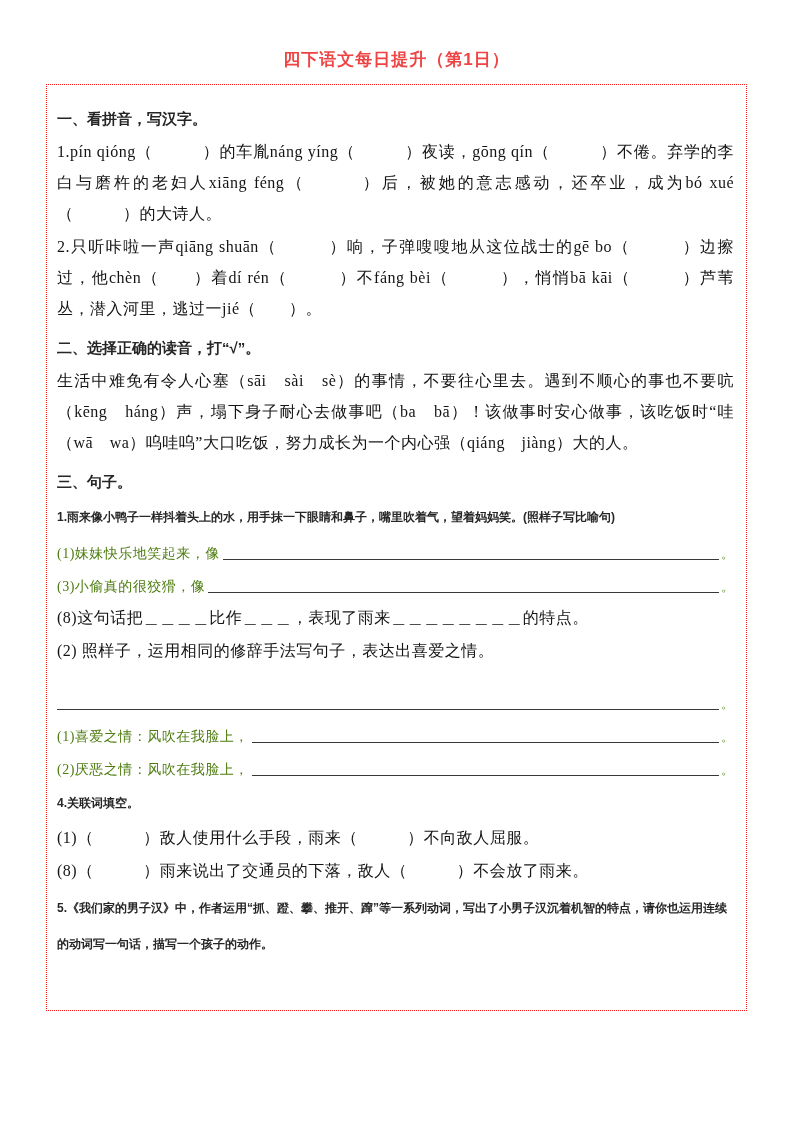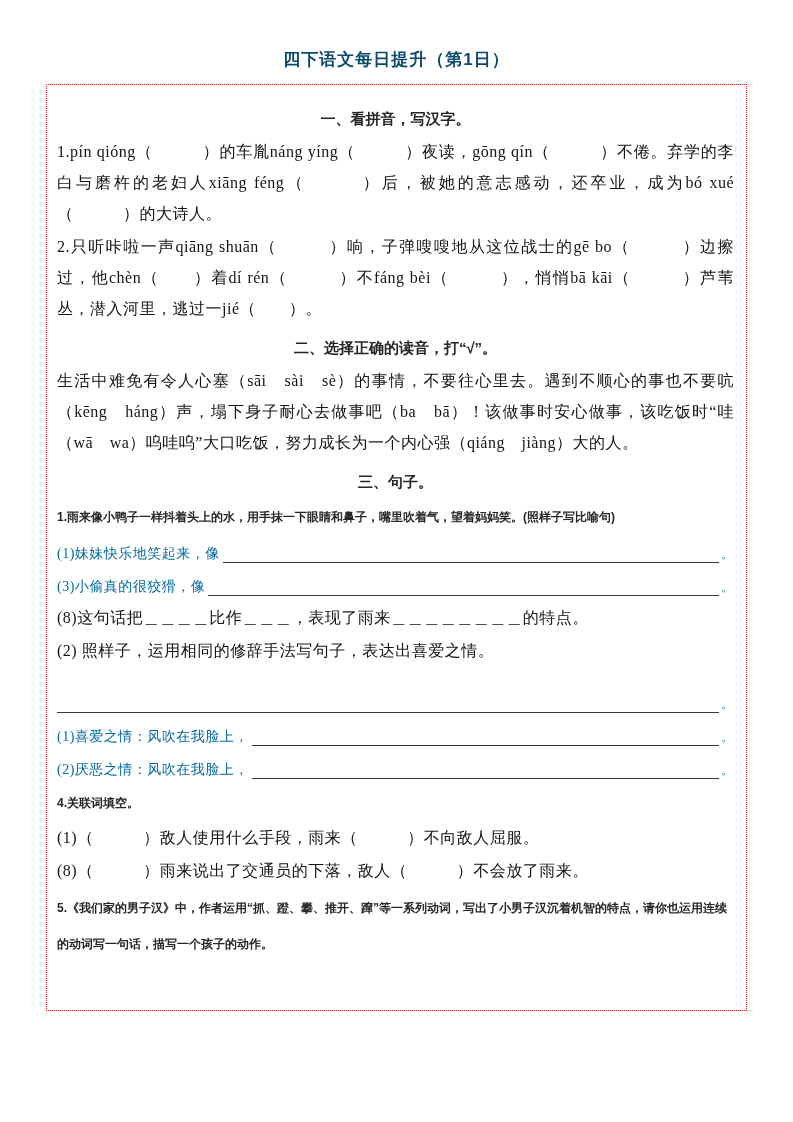--- a/index.html
+++ b/index.html
@@ -7,40 +7,39 @@
     padding: 0;
     background: #ffffff;
     width: 793px;
     height: 1122px;
     font-family: "Liberation Sans", sans-serif;
   }
   .title {
     text-align: center;
     font-size: 17px;
     font-weight: bold;
-    color: #0c4a6e;
+    color: #ef4444;
     margin: 48px 0 13px 0;
     letter-spacing: 1px;
   }
   .sheet {
     width: 701px;
     height: 927px;
     margin: 0 auto;
     border: 1px dotted #ff1a1a;
     box-sizing: border-box;
     padding: 10px 12px 0 10px;
     overflow: hidden;
   }
   .h-sec {
     font-size: 15px;
     font-weight: bold;
     color: #262626;
     line-height: 31px;
     margin-top: 8px;
-    text-align: center;
   }
   .kai {
     font-family: "Liberation Serif", serif;
     font-size: 16px;
     color: #141414;
     line-height: 31px;
     margin-top: 2px;
     text-align: justify;
     letter-spacing: 0.5px;
   }
@@ -49,25 +48,25 @@
     font-weight: 600;
     color: #262626;
     line-height: 33px;
     margin-top: 4px;
   }
   .sans-p.q5 {
     line-height: 36px;
   }
   .row {
     display: flex;
-    align-items: flex-end;
+    align-items: flex-start;
     margin-top: 6px;
     font-family: "Liberation Serif", serif;
     font-size: 14px;
-    color: #0369a1;
+    color: #4d7c0f;
     line-height: 27px;
   }
   .row .label {
     white-space: nowrap;
     letter-spacing: 0.5px;
   }
   .row .fill {
     flex: 1 1 auto;
     border-bottom: 1.5px solid #383838;
     height: 19px;

